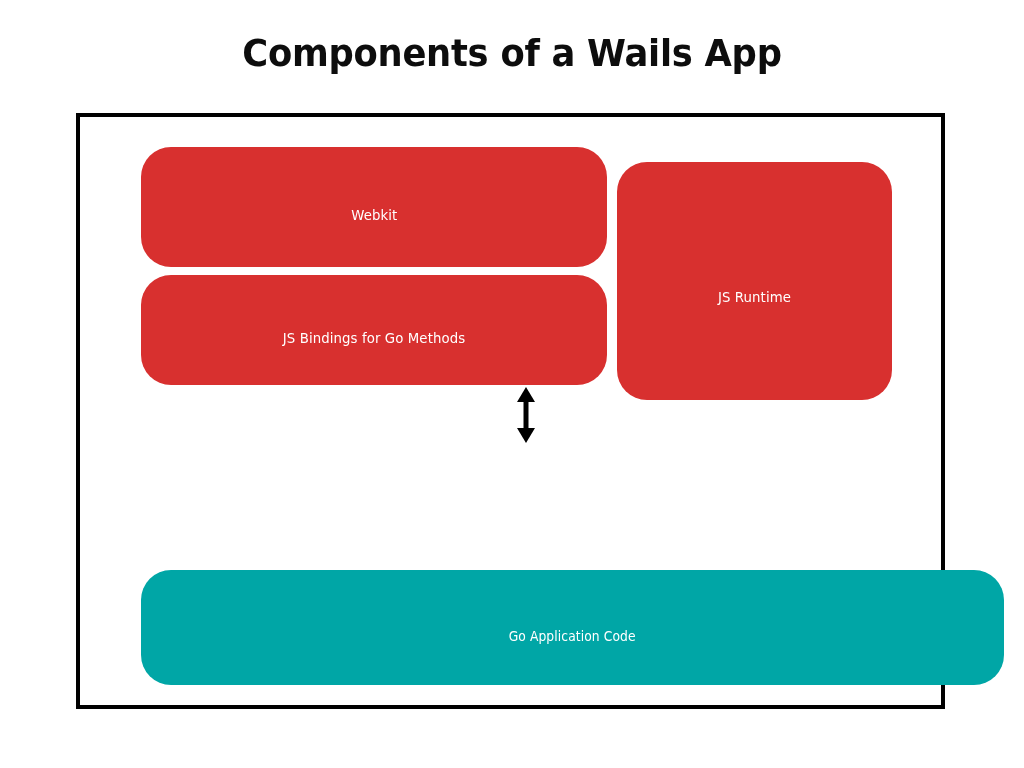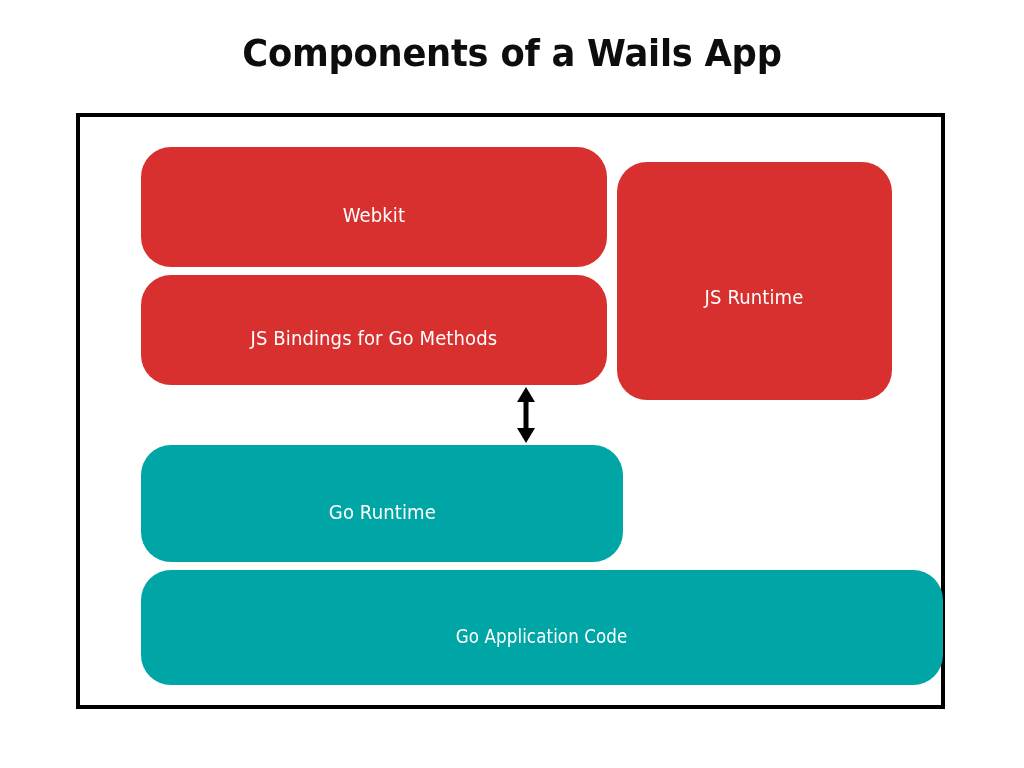--- a/index.html
+++ b/index.html
@@ -59,21 +59,21 @@
   
   .node {
     position: absolute;
     box-sizing: border-box;
     border-radius: 30px;
     color: #ffffff;
     display: flex;
     align-items: center;
     justify-content: center;
     text-align: center;
-    font-size: 19px;
+    font-size: 14px;
     line-height: 26px;
     font-weight: normal;
     letter-spacing: 0.1px;
     white-space: nowrap;
     user-select: none;
   }
   .node.red  { background: #d8302f; }
   .node.teal { background: #00a6a6; }
 
   .node-label {
@@ -85,21 +85,21 @@
   .node.offset-down .node-label { position: relative; top: 8px; }
   .node.offset-down-lg .node-label { position: relative; top: 16px; }
 
   
   
   #node-webkit          { left: 61px;  top: 30px;  width: 466px; height: 120px; }
   #node-js-bindings     { left: 61px;  top: 158px; width: 466px; height: 110px; }
   #node-js-runtime      { left: 537px; top: 45px;  width: 275px; height: 238px; }
   #node-go-runtime      { left: 61px;  top: 328px; width: 482px; height: 117px; }
   #node-frontend-assets { left: 551px; top: 328px; width: 261px; height: 117px; }
-  #node-go-app-code     { left: 61px;  top: 453px; width: 802px; height: 115px; }
+  #node-go-app-code     { left: 61px;  top: 453px; width: 863px; height: 115px; }
 
   #node-go-app-code .node-label { transform: scaleX(0.88); }
 
   
   #binding-arrow {
     position: absolute;
     left: 429px;   
     top: 270px;    
     width: 34px;
     height: 56px;
@@ -128,23 +128,20 @@
     </div>
 
     <div id="binding-arrow">
       <svg width="34" height="56" viewBox="0 0 34 56">
         <line x1="17" y1="8" x2="17" y2="48" stroke="#000000" stroke-width="5"></line>
         <polygon points="17,0 26,15 8,15" fill="#000000"></polygon>
         <polygon points="17,56 26,41 8,41" fill="#000000"></polygon>
       </svg>
     </div>
 
-    <div class="node teal offset-down" id="node-go-runtime">
-      <span class="node-label">Go Runtime</span>
-    </div>
 
 
     <div class="node teal offset-down" id="node-go-app-code">
       <span class="node-label">Go Application Code</span>
     </div>
 
   </div>
 </div>
 
 </body></html>

